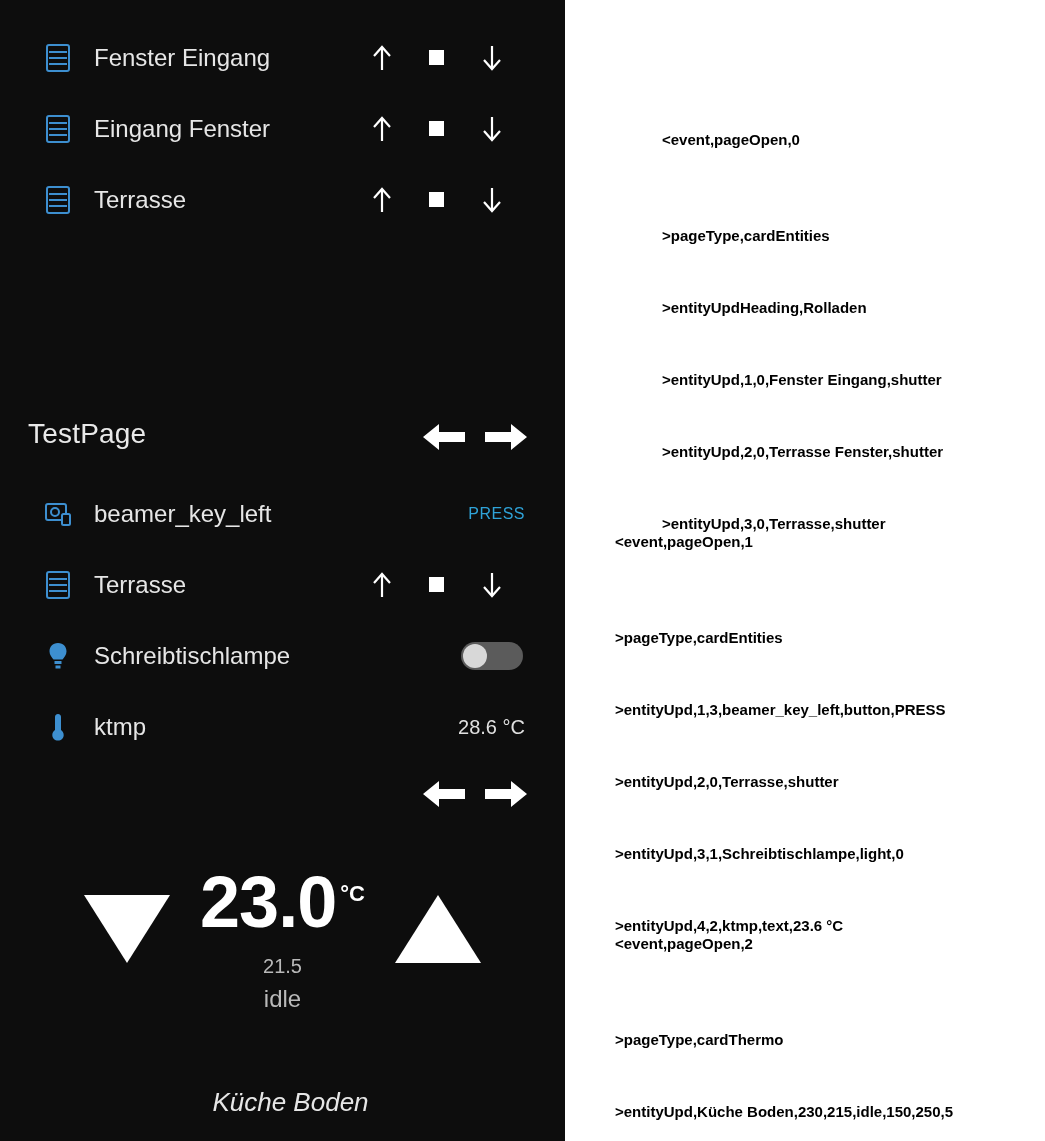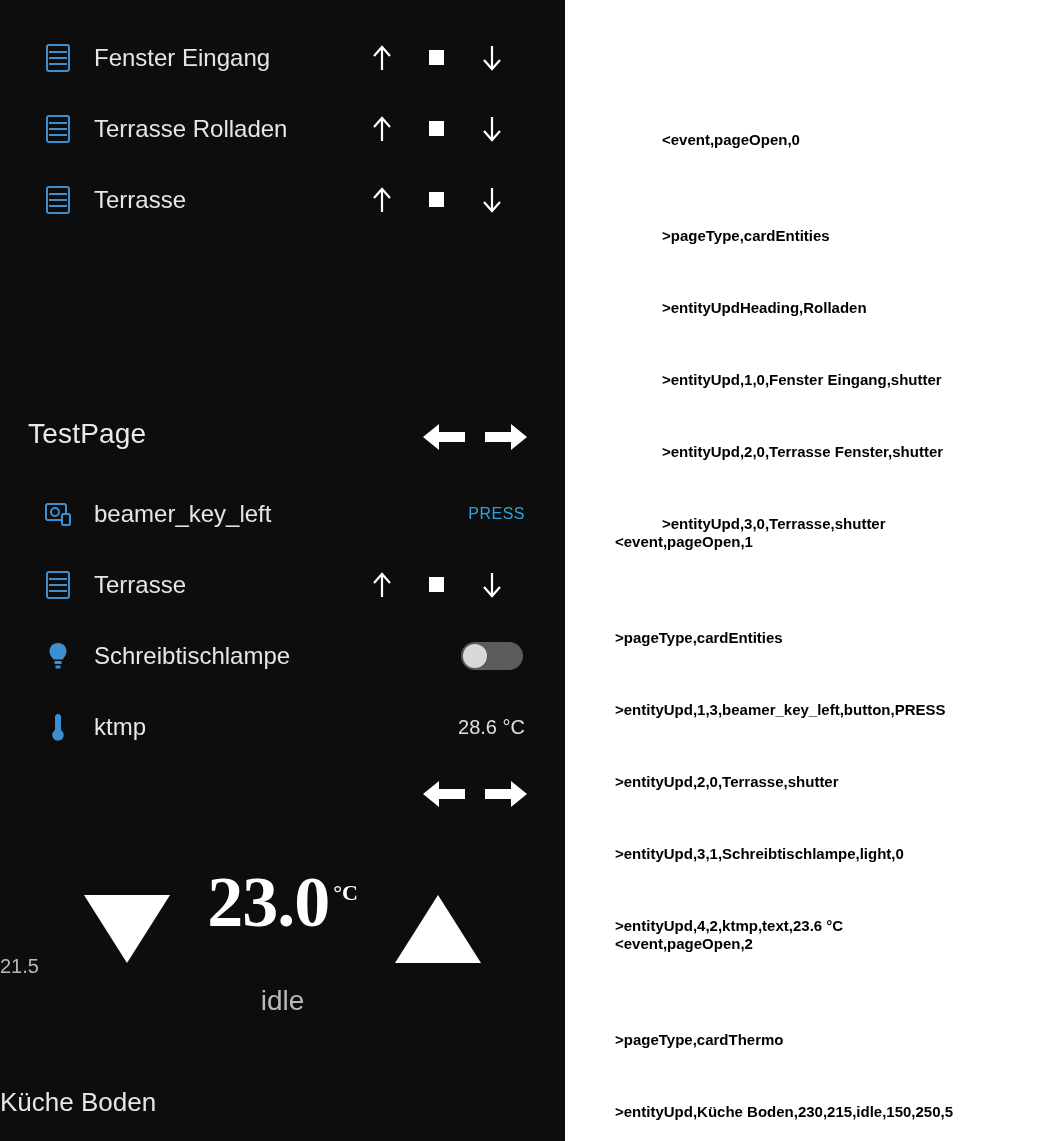--- a/index.html
+++ b/index.html
@@ -161,50 +161,50 @@
   .thermo {
     position: relative;
     height: 330px;
   }
   .thermo-temp {
     position: absolute;
     left: 0;
     right: 0;
     top: 26px;
     text-align: center;
-    font-family: Liberation Serif, serif;
   }
   .thermo-temp .big {
     font-size: 72px;
     font-weight: bold;
     color: #ffffff;
     letter-spacing: -1px;
   }
   .thermo-temp .unit {
     font-size: 22px;
     color: #ffffff;
     vertical-align: 26px;
     margin-left: 4px;
     font-weight: bold;
   }
   .thermo-target {
     position: absolute;
     left: 0;
     right: 0;
     top: 120px;
+    text-align: center;
     font-size: 20px;
     color: #b9b9b9;
   }
   .thermo-state {
     position: absolute;
     left: 0;
     right: 0;
     top: 150px;
     text-align: center;
-    font-size: 28px;
+    font-size: 24px;
     color: #b9b9b9;
   }
   .tri {
     position: absolute;
     top: 60px;
     width: 0;
     height: 0;
   }
   .tri-down {
     left: 84px;
@@ -213,26 +213,27 @@
     border-top: 68px solid #ffffff;
   }
   .tri-up {
     right: 84px;
     border-left: 43px solid transparent;
     border-right: 43px solid transparent;
     border-bottom: 68px solid #ffffff;
   }
   .thermo-name {
     position: absolute;
-    left: 0;
+    left: 16px;
     right: 0;
     top: 252px;
-    text-align: left;
+    text-align: center;
     font-size: 26px;
     color: #e6e6e6;
+    font-style: italic;
   }
 
   
   .doc-block {
     position: absolute;
     left: 50px;
     font-size: 15px;
     font-weight: bold;
     color: #000000;
     line-height: 24px;
@@ -280,21 +281,21 @@
 
       <div class="row">
         <span class="row-icon">
           <svg width="24" height="28" viewBox="0 0 24 28">
             <rect x="1" y="1" width="22" height="26" rx="2" fill="none" stroke="#3d8fd0" stroke-width="2"></rect>
             <line x1="3" y1="8" x2="21" y2="8" stroke="#3d8fd0" stroke-width="2"></line>
             <line x1="3" y1="14" x2="21" y2="14" stroke="#3d8fd0" stroke-width="2"></line>
             <line x1="3" y1="20" x2="21" y2="20" stroke="#3d8fd0" stroke-width="2"></line>
           </svg>
         </span>
-        <span class="row-label">Terrasse Rolladen</span>
+        <span class="row-label">Eingang Fenster</span>
         <span class="shutter-ctrls">
           <span class="sc sc-up">
             <svg width="22" height="26" viewBox="0 0 22 26">
                 <line x1="11" y1="25" x2="11" y2="3" stroke="#ffffff" stroke-width="2.2"></line>
                 <polyline points="3,11 11,2 19,11" fill="none" stroke="#ffffff" stroke-width="2.2"></polyline>
               </svg>
           </span>
           <span class="sc sc-stop">
               <span class="stop-square"></span>
             </span>

